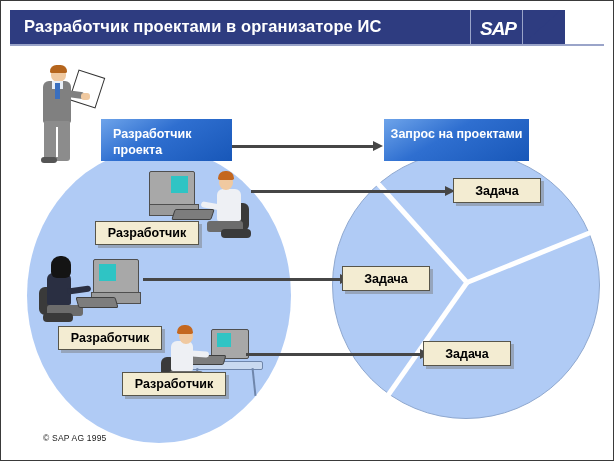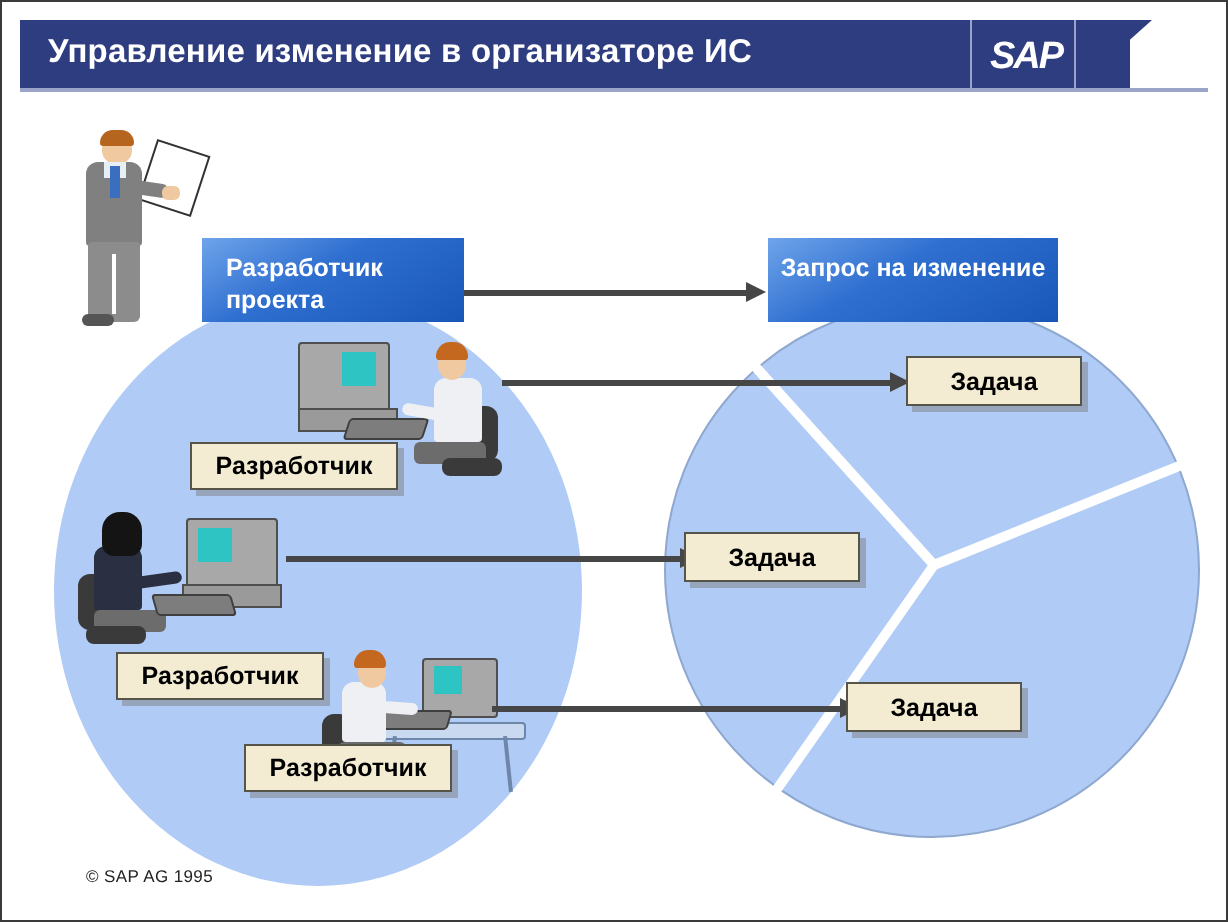--- a/index.html
+++ b/index.html
@@ -44,21 +44,21 @@
     left: 9px;
     top: 43px;
     width: 594px;
     height: 2px;
     background: #9aa4c9;
   }
 
   
   #sap-logo-wrap {
     position: absolute;
-    left: 484px;
+    left: 469px;
     top: 9px;
     width: 120px;
     height: 34px;
     text-decoration: underline;
   }
   #sap-logo-square {
     position: absolute;
     left: 0px;
     top: 0px;
     width: 53px;
@@ -205,21 +205,21 @@
   .pc-kbd { position:absolute; background:#7d7d7d; border:1px solid #3f3f3f; border-radius:2px; }
   .desk { position:absolute; background:#c9d9f0; border:1px solid #6f86ab; }
   .desk-leg { position:absolute; background:#6f86ab; width:2px; }
 </style>
 </head>
 <body>
 
 <div id="slide">
 
   <div id="title-bar">
-    <div id="title-text">Управление изменение в организаторе ИС</div>
+    <div id="title-text">Разработчик проектами в организаторе ИС</div>
   </div>
   <div id="title-underline"></div>
 
   <div id="sap-logo-wrap">
     <div id="sap-logo-square"></div>
     <div id="sap-logo-wedge"></div>
     <div id="sap-logo-text">SAP</div>
   </div>
 
   <div id="left-circle" class="big-circle"></div>
@@ -292,21 +292,21 @@
   <div class="arrow" style="left:230px; top:144px; width:143px;"></div>
   <div class="arrow" style="left:250px; top:189px; width:195px;"></div>
   <div class="arrow" style="left:142px; top:277px; width:198px;"></div>
   <div class="arrow" style="left:245px; top:352px; width:175px;"></div>
 
   <div class="blue-box" style="left:100px; top:118px; width:131px; height:42px;">
     <span>Разработчик проекта</span>
   </div>
 
   <div class="blue-box" style="left:383px; top:118px; width:145px; height:42px; text-align:center; padding-left:0;">
-    <span>Запрос на изменение</span>
+    <span>Запрос на проектами</span>
   </div>
 
   <div class="cream-box" style="left:94px; top:220px; width:104px; height:24px;">
     <span>Разработчик</span>
   </div>
   <div class="cream-box" style="left:57px; top:325px; width:104px; height:24px;">
     <span>Разработчик</span>
   </div>
   <div class="cream-box" style="left:121px; top:371px; width:104px; height:24px;">
     <span>Разработчик</span>

